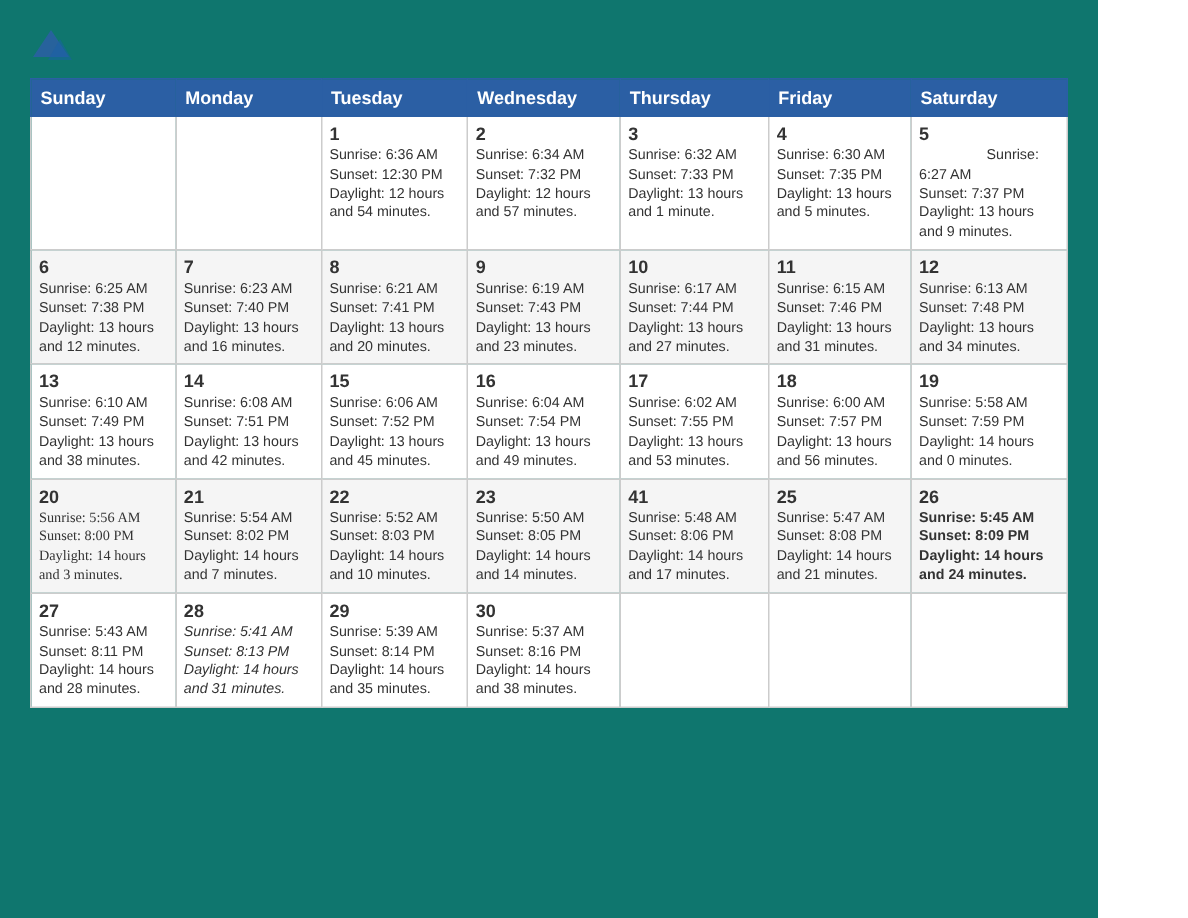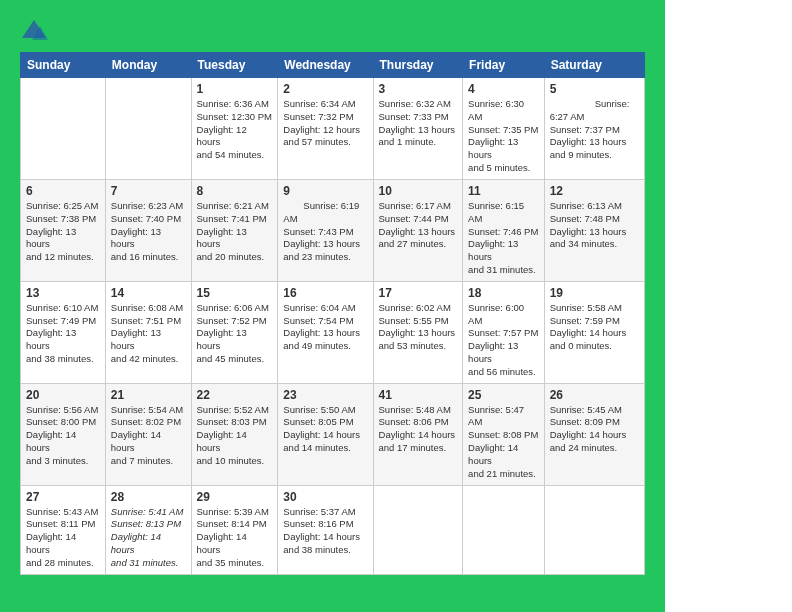--- a/index.html
+++ b/index.html
@@ -4,24 +4,24 @@
   <style>
     * { box-sizing: border-box; margin: 0; padding: 0; }
     body {
       font-family: Arial, sans-serif;
       background: #fff;
       width: 792px;
       height: 612px;
       overflow: hidden;
     }
     .page {
-      width: 665px;
+      width: 732px;
       min-height: 612px;
       padding: 16px 20px 10px 20px;
-      background: #22c55e;
+      background: #0f766e;
     }
     .header-row {
       display: flex;
       justify-content: space-between;
       align-items: flex-start;
       margin-bottom: 8px;
     }
     .logo {
       display: flex;
       align-items: center;
@@ -165,21 +165,21 @@
 Daylight: 13 hours
 and 12 minutes.</span></td>
           <td><span class="day-number">7</span><span class="day-detail" style="white-space: pre-line;">Sunrise: 6:23 AM
 Sunset: 7:40 PM
 Daylight: 13 hours
 and 16 minutes.</span></td>
           <td><span class="day-number">8</span><span class="day-detail" style="white-space: pre-line; margin-top: 47px;">Sunrise: 6:21 AM
 Sunset: 7:41 PM
 Daylight: 13 hours
 and 20 minutes.</span></td>
-          <td><span class="day-number">9</span><span class="day-detail" style="white-space: pre-line; margin-left: 20px;">Sunrise: 6:19 AM
+          <td><span class="day-number">9</span><span class="day-detail" style="white-space: pre-line;">Sunrise: 6:19 AM
 Sunset: 7:43 PM
 Daylight: 13 hours
 and 23 minutes.</span></td>
           <td><span class="day-number">10</span><span class="day-detail" style="white-space: pre-line;">Sunrise: 6:17 AM
 Sunset: 7:44 PM
 Daylight: 13 hours
 and 27 minutes.</span></td>
           <td><span class="day-number">11</span><span class="day-detail" style="white-space: pre-line;">Sunrise: 6:15 AM
 Sunset: 7:46 PM
 Daylight: 13 hours
@@ -200,34 +200,34 @@
 and 42 minutes.</span></td>
           <td><span class="day-number">15</span><span class="day-detail" style="white-space: pre-line;">Sunrise: 6:06 AM
 Sunset: 7:52 PM
 Daylight: 13 hours
 and 45 minutes.</span></td>
           <td><span class="day-number">16</span><span class="day-detail" style="white-space: pre-line;">Sunrise: 6:04 AM
 Sunset: 7:54 PM
 Daylight: 13 hours
 and 49 minutes.</span></td>
           <td><span class="day-number">17</span><span class="day-detail" style="white-space: pre-line;">Sunrise: 6:02 AM
-Sunset: 5:55 PM
+Sunset: 7:55 PM
 Daylight: 13 hours
 and 53 minutes.</span></td>
           <td><span class="day-number">18</span><span class="day-detail" style="white-space: pre-line;">Sunrise: 6:00 AM
 Sunset: 7:57 PM
 Daylight: 13 hours
 and 56 minutes.</span></td>
           <td><span class="day-number">19</span><span class="day-detail" style="white-space: pre-line;">Sunrise: 5:58 AM
 Sunset: 7:59 PM
 Daylight: 14 hours
 and 0 minutes.</span></td>
         </tr>
         <tr>
-          <td><span class="day-number">20</span><span class="day-detail" style="white-space: pre-line;">Sunrise: 5:56 AM
+          <td><span class="day-number">20</span><span class="day-detail" style="white-space: pre-line; font-family: Liberation Serif, serif;">Sunrise: 5:56 AM
 Sunset: 8:00 PM
 Daylight: 14 hours
 and 3 minutes.</span></td>
           <td><span class="day-number">21</span><span class="day-detail" style="white-space: pre-line;">Sunrise: 5:54 AM
 Sunset: 8:02 PM
 Daylight: 14 hours
 and 7 minutes.</span></td>
           <td><span class="day-number">22</span><span class="day-detail" style="white-space: pre-line;">Sunrise: 5:52 AM
 Sunset: 8:03 PM
 Daylight: 14 hours
@@ -237,21 +237,21 @@
 Daylight: 14 hours
 and 14 minutes.</span></td>
           <td><span class="day-number">41</span><span class="day-detail" style="white-space: pre-line; margin-top: 47px;">Sunrise: 5:48 AM
 Sunset: 8:06 PM
 Daylight: 14 hours
 and 17 minutes.</span></td>
           <td><span class="day-number">25</span><span class="day-detail" style="white-space: pre-line;">Sunrise: 5:47 AM
 Sunset: 8:08 PM
 Daylight: 14 hours
 and 21 minutes.</span></td>
-          <td><span class="day-number">26</span><span class="day-detail" style="white-space: pre-line;">Sunrise: 5:45 AM
+          <td><span class="day-number">26</span><span class="day-detail" style="white-space: pre-line; font-weight: bold;">Sunrise: 5:45 AM
 Sunset: 8:09 PM
 Daylight: 14 hours
 and 24 minutes.</span></td>
         </tr>
         <tr>
           <td><span class="day-number">27</span><span class="day-detail" style="white-space: pre-line;">Sunrise: 5:43 AM
 Sunset: 8:11 PM
 Daylight: 14 hours
 and 28 minutes.</span></td>
           <td><span class="day-number">28</span><span class="day-detail" style="white-space: pre-line; font-style: italic;">Sunrise: 5:41 AM

